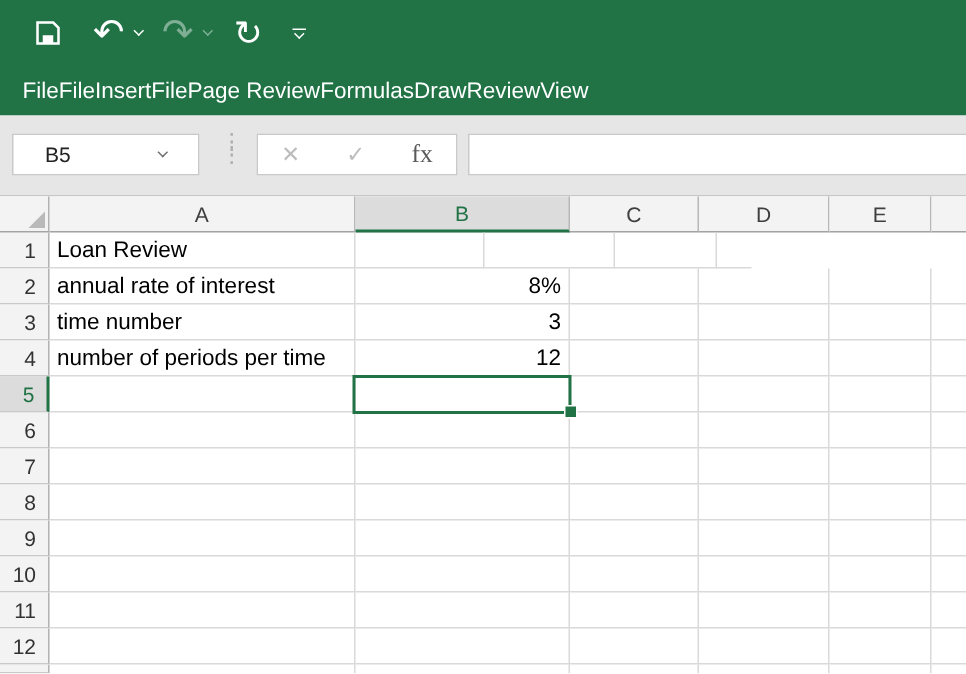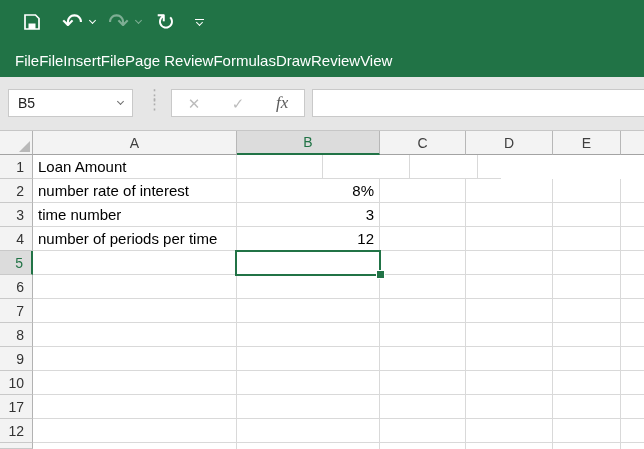--- a/index.html
+++ b/index.html
@@ -24,30 +24,30 @@
 
   
   .menubar{position:absolute;top:44px;left:0;right:0;height:33px;background:var(--green);
            display:flex;align-items:center;padding-left:15px;}
   .tab{color:#fff;font-size:15px;white-space:nowrap;cursor:default;}
 
   
   .fstrip{position:absolute;top:77px;left:0;right:0;height:54px;background:#e6e6e6;
           border-bottom:1px solid #c6c6c6;}
   .namebox{position:absolute;left:8px;top:12px;width:125px;height:28px;background:#fff;
-           border:1px solid #c9c9c9;display:flex;align-items:center;padding:0 9px;
+           border:1px solid #c9c9c9;display:flex;align-items:center;padding:0 21px;
            font-size:14px;color:#222;}
   .nb-caret{margin-left:auto;width:5px;height:5px;border-right:1.4px solid #6e6e6e;
            border-bottom:1.4px solid #6e6e6e;transform:rotate(45deg);margin-top:-3px;}
   .dots{position:absolute;left:147px;top:13px;color:#adadad;font-size:15px;line-height:9px;
         letter-spacing:0;text-align:center;}
   .fxgroup{position:absolute;left:171px;top:12px;width:134px;height:28px;background:#fff;
            border:1px solid #c9c9c9;display:flex;align-items:center;justify-content:space-around;}
   .fbtn{font-size:15px;color:#bcbcbc;line-height:1;}
-  .fbtn-fx{font-family:"Liberation Serif",serif;font-style:italic;font-size:17px;color:#5a5a5a;}
+  .fbtn-fx{font-family:"Liberation Serif",serif;font-size:17px;color:#5a5a5a;}
   .finput{position:absolute;left:312px;top:12px;right:-1px;height:28px;background:#fff;
           border:1px solid #c9c9c9;font-size:14px;color:#000;padding:0 6px;display:flex;align-items:center;}
 
   
   .sheet{position:absolute;top:131px;left:0;width:644px;bottom:0;background:#fff;}
   .hrow,.brow{display:flex;}
   .hrow{height:24px;}
   .brow{height:24px;}
   .brow.partial{height:6px;overflow:hidden;}
   .corner{width:33px;height:24px;background:var(--hdrbg);border-right:1px solid #b2b2b2;
@@ -134,30 +134,30 @@
       <div class="ch w-a">A</div>
       <div class="ch w-b sel">B</div>
       <div class="ch w-c">C</div>
       <div class="ch w-d">D</div>
       <div class="ch w-e">E</div>
       <div class="ch w-f"></div>
     </div>
 
     <div class="brow">
       <div class="rh">1</div>
-      <div class="cell w-a">Loan Amount</div>
+      <div class="cell w-a">Loan Review</div>
       <div class="cell w-c"></div>
       <div class="cell w-d"></div>
       <div class="cell w-e"></div>
       <div class="cell w-f"></div>
     </div>
 
     <div class="brow">
       <div class="rh">2</div>
-      <div class="cell w-a">number rate of interest</div>
+      <div class="cell w-a">annual rate of interest</div>
       <div class="cell w-b num">8%</div>
       <div class="cell w-c"></div>
       <div class="cell w-d"></div>
       <div class="cell w-e"></div>
       <div class="cell w-f"></div>
     </div>
 
     <div class="brow">
       <div class="rh">3</div>
       <div class="cell w-a">time number</div>
@@ -232,21 +232,21 @@
       <div class="rh">10</div>
       <div class="cell w-a"></div>
       <div class="cell w-b"></div>
       <div class="cell w-c"></div>
       <div class="cell w-d"></div>
       <div class="cell w-e"></div>
       <div class="cell w-f"></div>
     </div>
 
     <div class="brow">
-      <div class="rh">17</div>
+      <div class="rh">11</div>
       <div class="cell w-a"></div>
       <div class="cell w-b"></div>
       <div class="cell w-c"></div>
       <div class="cell w-d"></div>
       <div class="cell w-e"></div>
       <div class="cell w-f"></div>
     </div>
 
     <div class="brow">
       <div class="rh">12</div>

